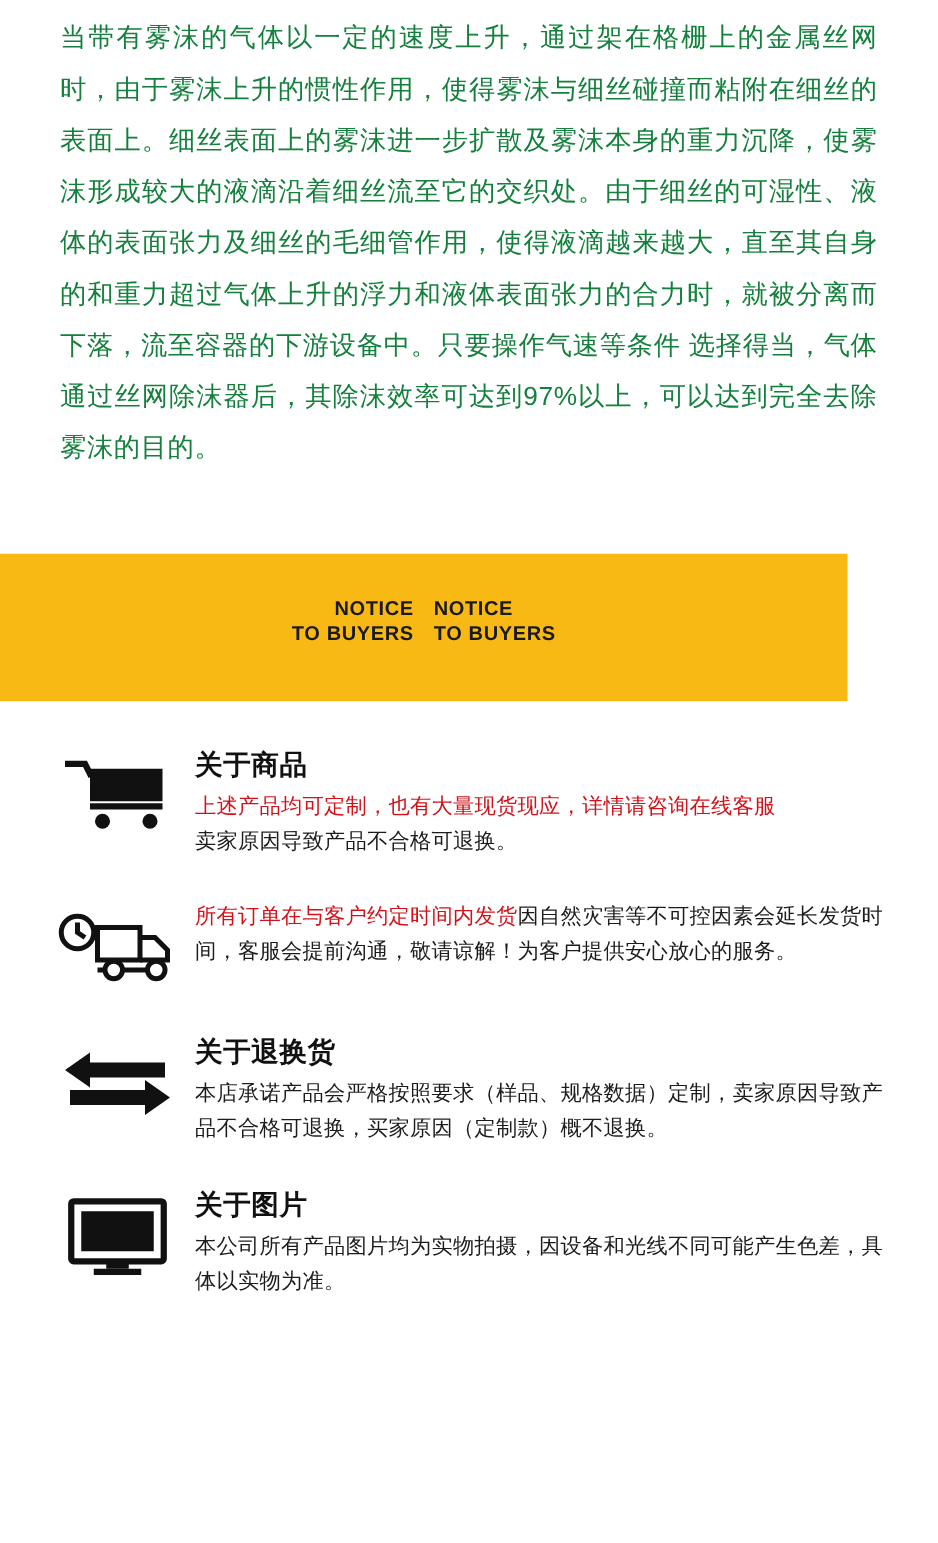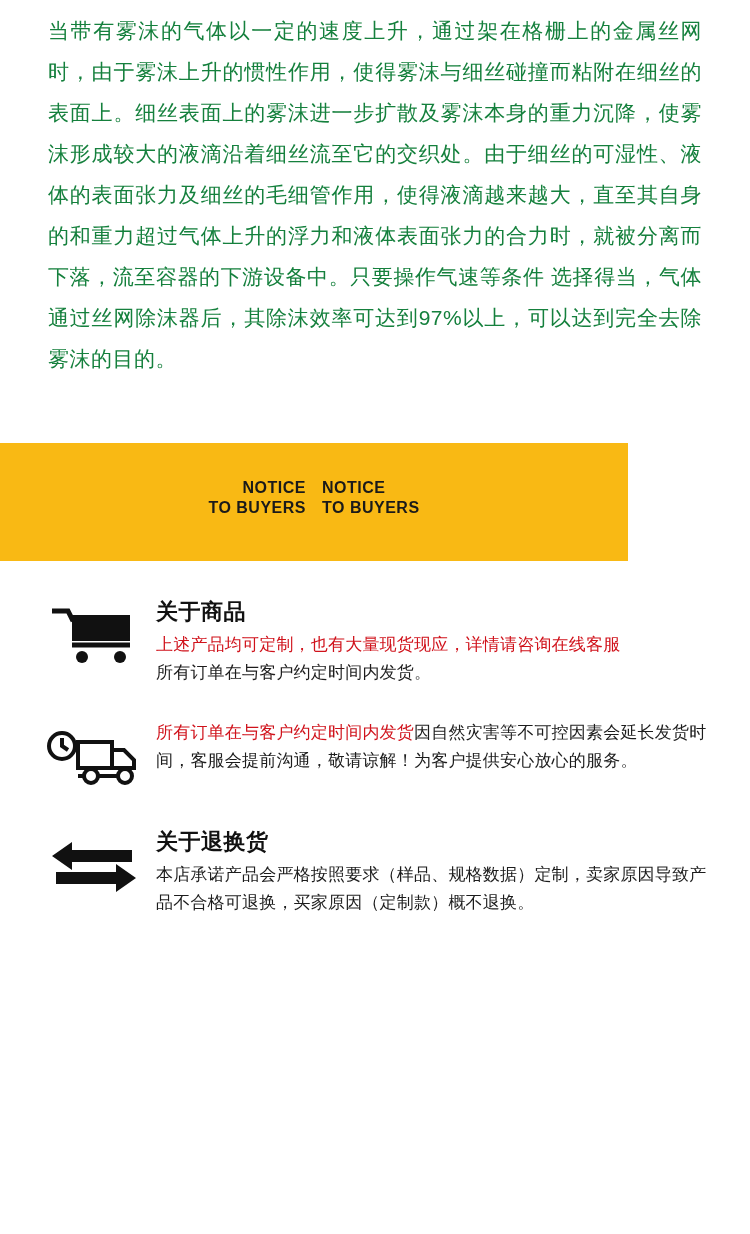--- a/index.html
+++ b/index.html
@@ -25,21 +25,21 @@
     font-size: 21px;
     line-height: 41px;
     color: #15803d;
     text-align: justify;
     letter-spacing: 0.5px;
   }
 
   
   .banner {
     margin-top: 64px;
-    width: 628px;
+    width: 678px;
     height: 118px;
     background: #f9b914;
     display: flex;
     align-items: center;
     justify-content: center;
   }
   .banner-inner {
     display: flex;
     align-items: baseline;
     justify-content: center;
@@ -144,21 +144,21 @@
         <rect x="20" y="10" width="58" height="26" fill="#111"></rect>
         <path d="M20 40 h58" stroke="#111" stroke-width="5"></path>
         <circle cx="30" cy="52" r="6" fill="#111"></circle>
         <circle cx="68" cy="52" r="6" fill="#111"></circle>
       </svg>
     </div>
     <div class="notice-body">
       <div class="notice-title">关于商品</div>
       <div class="notice-text">
         <span class="hl">上述产品均可定制，也有大量现货现应，详情请咨询在线客服</span><br>
-        <span>所有订单在与客户约定时间内发货。</span>
+        <span>卖家原因导致产品不合格可退换。</span>
       </div>
     </div>
   </div>
 
 
   <div class="notice-row">
     <div class="notice-icon">
       <svg width="96" height="66" viewBox="0 0 96 66" aria-hidden="true">
         <circle cx="16" cy="20" r="13" fill="none" stroke="#111" stroke-width="4"></circle>
         <polyline points="16,12 16,20 22,24" fill="none" stroke="#111" stroke-width="4"></polyline>
@@ -183,14 +183,28 @@
         <polygon points="24,4 4,18 24,32 24,24 84,24 84,12 24,12" fill="#111"></polygon>
         <polygon points="68,26 88,40 68,54 68,46 8,46 8,34 68,34" fill="#111"></polygon>
       </svg>
     </div>
     <div class="notice-body">
       <div class="notice-title">关于退换货</div>
       <div class="notice-text">本店承诺产品会严格按照要求（样品、规格数据）定制，卖家原因导致产品不合格可退换，买家原因（定制款）概不退换。</div>
     </div>
   </div>
 
+  <div class="notice-row">
+    <div class="notice-icon">
+      <svg width="86" height="68" viewBox="0 0 86 68" aria-hidden="true">
+        <rect x="6" y="6" width="74" height="48" rx="2" fill="none" stroke="#111" stroke-width="5"></rect>
+        <rect x="14" y="14" width="58" height="32" fill="#111"></rect>
+        <rect x="34" y="56" width="18" height="4" fill="#111"></rect>
+        <rect x="24" y="60" width="38" height="5" fill="#111"></rect>
+      </svg>
+    </div>
+    <div class="notice-body">
+      <div class="notice-title">关于图片</div>
+      <div class="notice-text">本公司所有产品图片均为实物拍摄，因设备和光线不同可能产生色差，具体以实物为准。</div>
+    </div>
+  </div>
 
 </section>
 
 </body></html>

